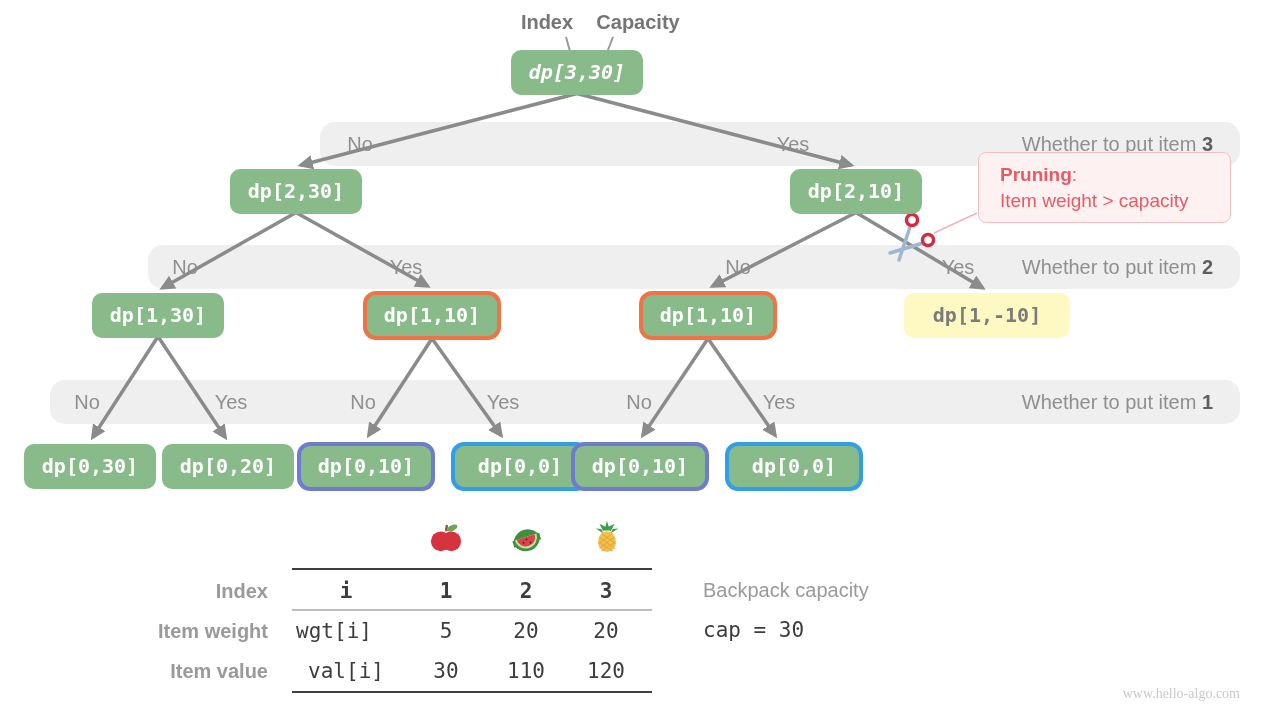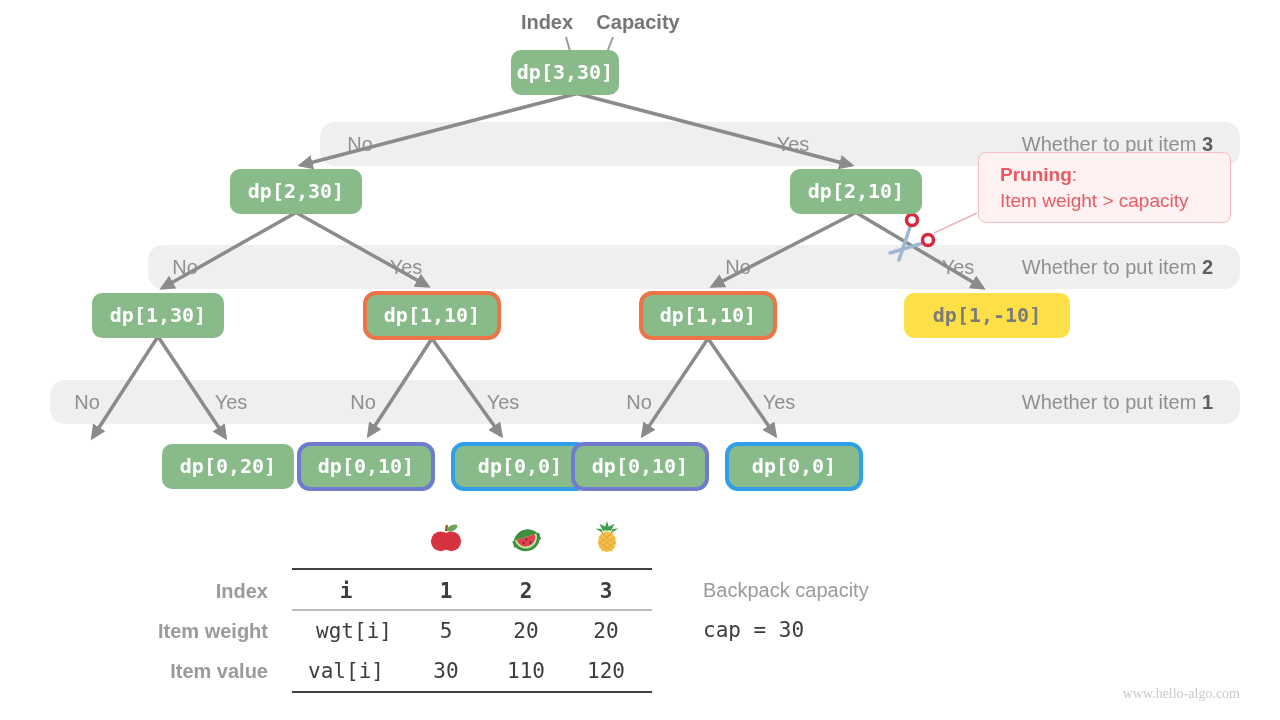--- a/index.html
+++ b/index.html
@@ -23,21 +23,21 @@
 
   .node {
     position:absolute; display:flex; align-items:center; justify-content:center;
     font-family:"DejaVu Sans Mono", monospace; font-weight:bold; font-size:20px;
     color:#ffffff; border-radius:10px; box-sizing:border-box; white-space:nowrap;
   }
   .node.green  { background:var(--green); }
   .node.orange-border { background:var(--green); border:4px solid var(--orange); border-radius:13px; }
   .node.purple-border { background:var(--green); border:4px solid var(--purple); border-radius:13px; }
   .node.blue-border   { background:var(--green); border:4px solid var(--blue);   border-radius:13px;margin-left:16px; }
-  .node.gray   { background:#fde047; color:#7b7b7b;text-align:center; }
+  .node.gray   { background:#fef9c3; color:#7b7b7b;text-align:center; }
 
   .toplabel {
     position:absolute; top:11px; transform:translateX(-50%);
     font-weight:bold; font-size:20px; color:#757575;
   }
 
   #pruning-box {
     position:absolute; left:978px; top:152px; width:253px; height:71px;
     box-sizing:border-box; background:#fdf1f1; border:1.5px solid #f5bfc2;
     border-radius:8px; padding:9px 12px 0 21px; color:#ea5a64; font-size:19px;
@@ -122,27 +122,28 @@
     </g>
     <g>
       <line x1="910" y1="227" x2="899" y2="260" stroke="#9fb8d2" stroke-width="3.5" stroke-linecap="round"></line>
       <line x1="923" y1="243" x2="890" y2="253" stroke="#9fb8d2" stroke-width="3.5" stroke-linecap="round"></line>
       <circle cx="912" cy="220" r="5.5" fill="none" stroke="#d62b3f" stroke-width="3.5"></circle>
       <circle cx="928" cy="240" r="5.5" fill="none" stroke="#d62b3f" stroke-width="3.5"></circle>
     </g>
   </svg>
 
   <div id="node-layer">
-      <div class="node green" style="left: 511px; top: 49.5px; width: 108px; height: 45px;">dp[3,30]</div>
+      <div class="node green" style="left: 511px; top: 49.5px; width: 132px; height: 45px; font-style: italic;">dp[3,30]</div>
       <div class="node green" style="left: 230px; top: 168.5px; width: 132px; height: 45px;">dp[2,30]</div>
       <div class="node green" style="left: 790px; top: 168.5px; width: 132px; height: 45px;">dp[2,10]</div>
       <div class="node green" style="left: 92px; top: 292.5px; width: 132px; height: 45px;">dp[1,30]</div>
       <div class="node orange-border" style="left: 363px; top: 290.5px; width: 138px; height: 49px;">dp[1,10]</div>
       <div class="node orange-border" style="left: 639px; top: 290.5px; width: 138px; height: 49px;">dp[1,10]</div>
       <div class="node gray" style="left: 904px; top: 292.5px; width: 166px; height: 45px;">dp[1,-10]</div>
+      <div class="node green" style="left: 24px; top: 443.5px; width: 132px; height: 45px;">dp[0,30]</div>
       <div class="node green" style="left: 162px; top: 443.5px; width: 132px; height: 45px;">dp[0,20]</div>
       <div class="node purple-border" style="left: 297px; top: 441.5px; width: 138px; height: 49px;">dp[0,10]</div>
       <div class="node blue-border" style="left: 435px; top: 441.5px; width: 138px; height: 49px;">dp[0,0]</div>
       <div class="node purple-border" style="left: 571px; top: 441.5px; width: 138px; height: 49px;">dp[0,10]</div>
       <div class="node blue-border" style="left: 709px; top: 441.5px; width: 138px; height: 49px;">dp[0,0]</div>
     </div>
 
   <span class="toplabel" style="left:547px">Index</span>
   <span class="toplabel" style="left:638px">Capacity</span>
 
@@ -197,21 +198,21 @@
   <div class="tline" style="top:609px; height:1.5px;background:#bdbdbd"></div>
   <div class="tline" style="top:691px; height:2px;  background:#3f3f3f"></div>
   <div id="table-cells">
       <span class="rowlabel" style="top: 579px;">Index</span>
       <span class="rowlabel" style="top: 619px;">Item weight</span>
       <span class="rowlabel" style="top: 659px;">Item value</span>
       <span class="tcell hdr" style="left: 346px; top: 578px;">i</span>
       <span class="tcell hdr" style="left: 446px; top: 578px;">1</span>
       <span class="tcell hdr" style="left: 526px; top: 578px;">2</span>
       <span class="tcell hdr" style="left: 606px; top: 578px;">3</span>
-      <span class="tcell" style="left: 354px; top: 618px;">wgt[i]</span>
+      <span class="tcell" style="left: 334px; top: 618px;">wgt[i]</span>
       <span class="tcell" style="left: 446px; top: 618px;">5</span>
       <span class="tcell" style="left: 526px; top: 618px;">20</span>
       <span class="tcell" style="left: 606px; top: 618px;">20</span>
       <span class="tcell" style="left: 346px; top: 658px;">val[i]</span>
       <span class="tcell" style="left: 446px; top: 658px;">30</span>
       <span class="tcell" style="left: 526px; top: 658px;">110</span>
       <span class="tcell" style="left: 606px; top: 658px;">120</span>
     </div>
 
   <span id="backpack-label">Backpack capacity</span>

